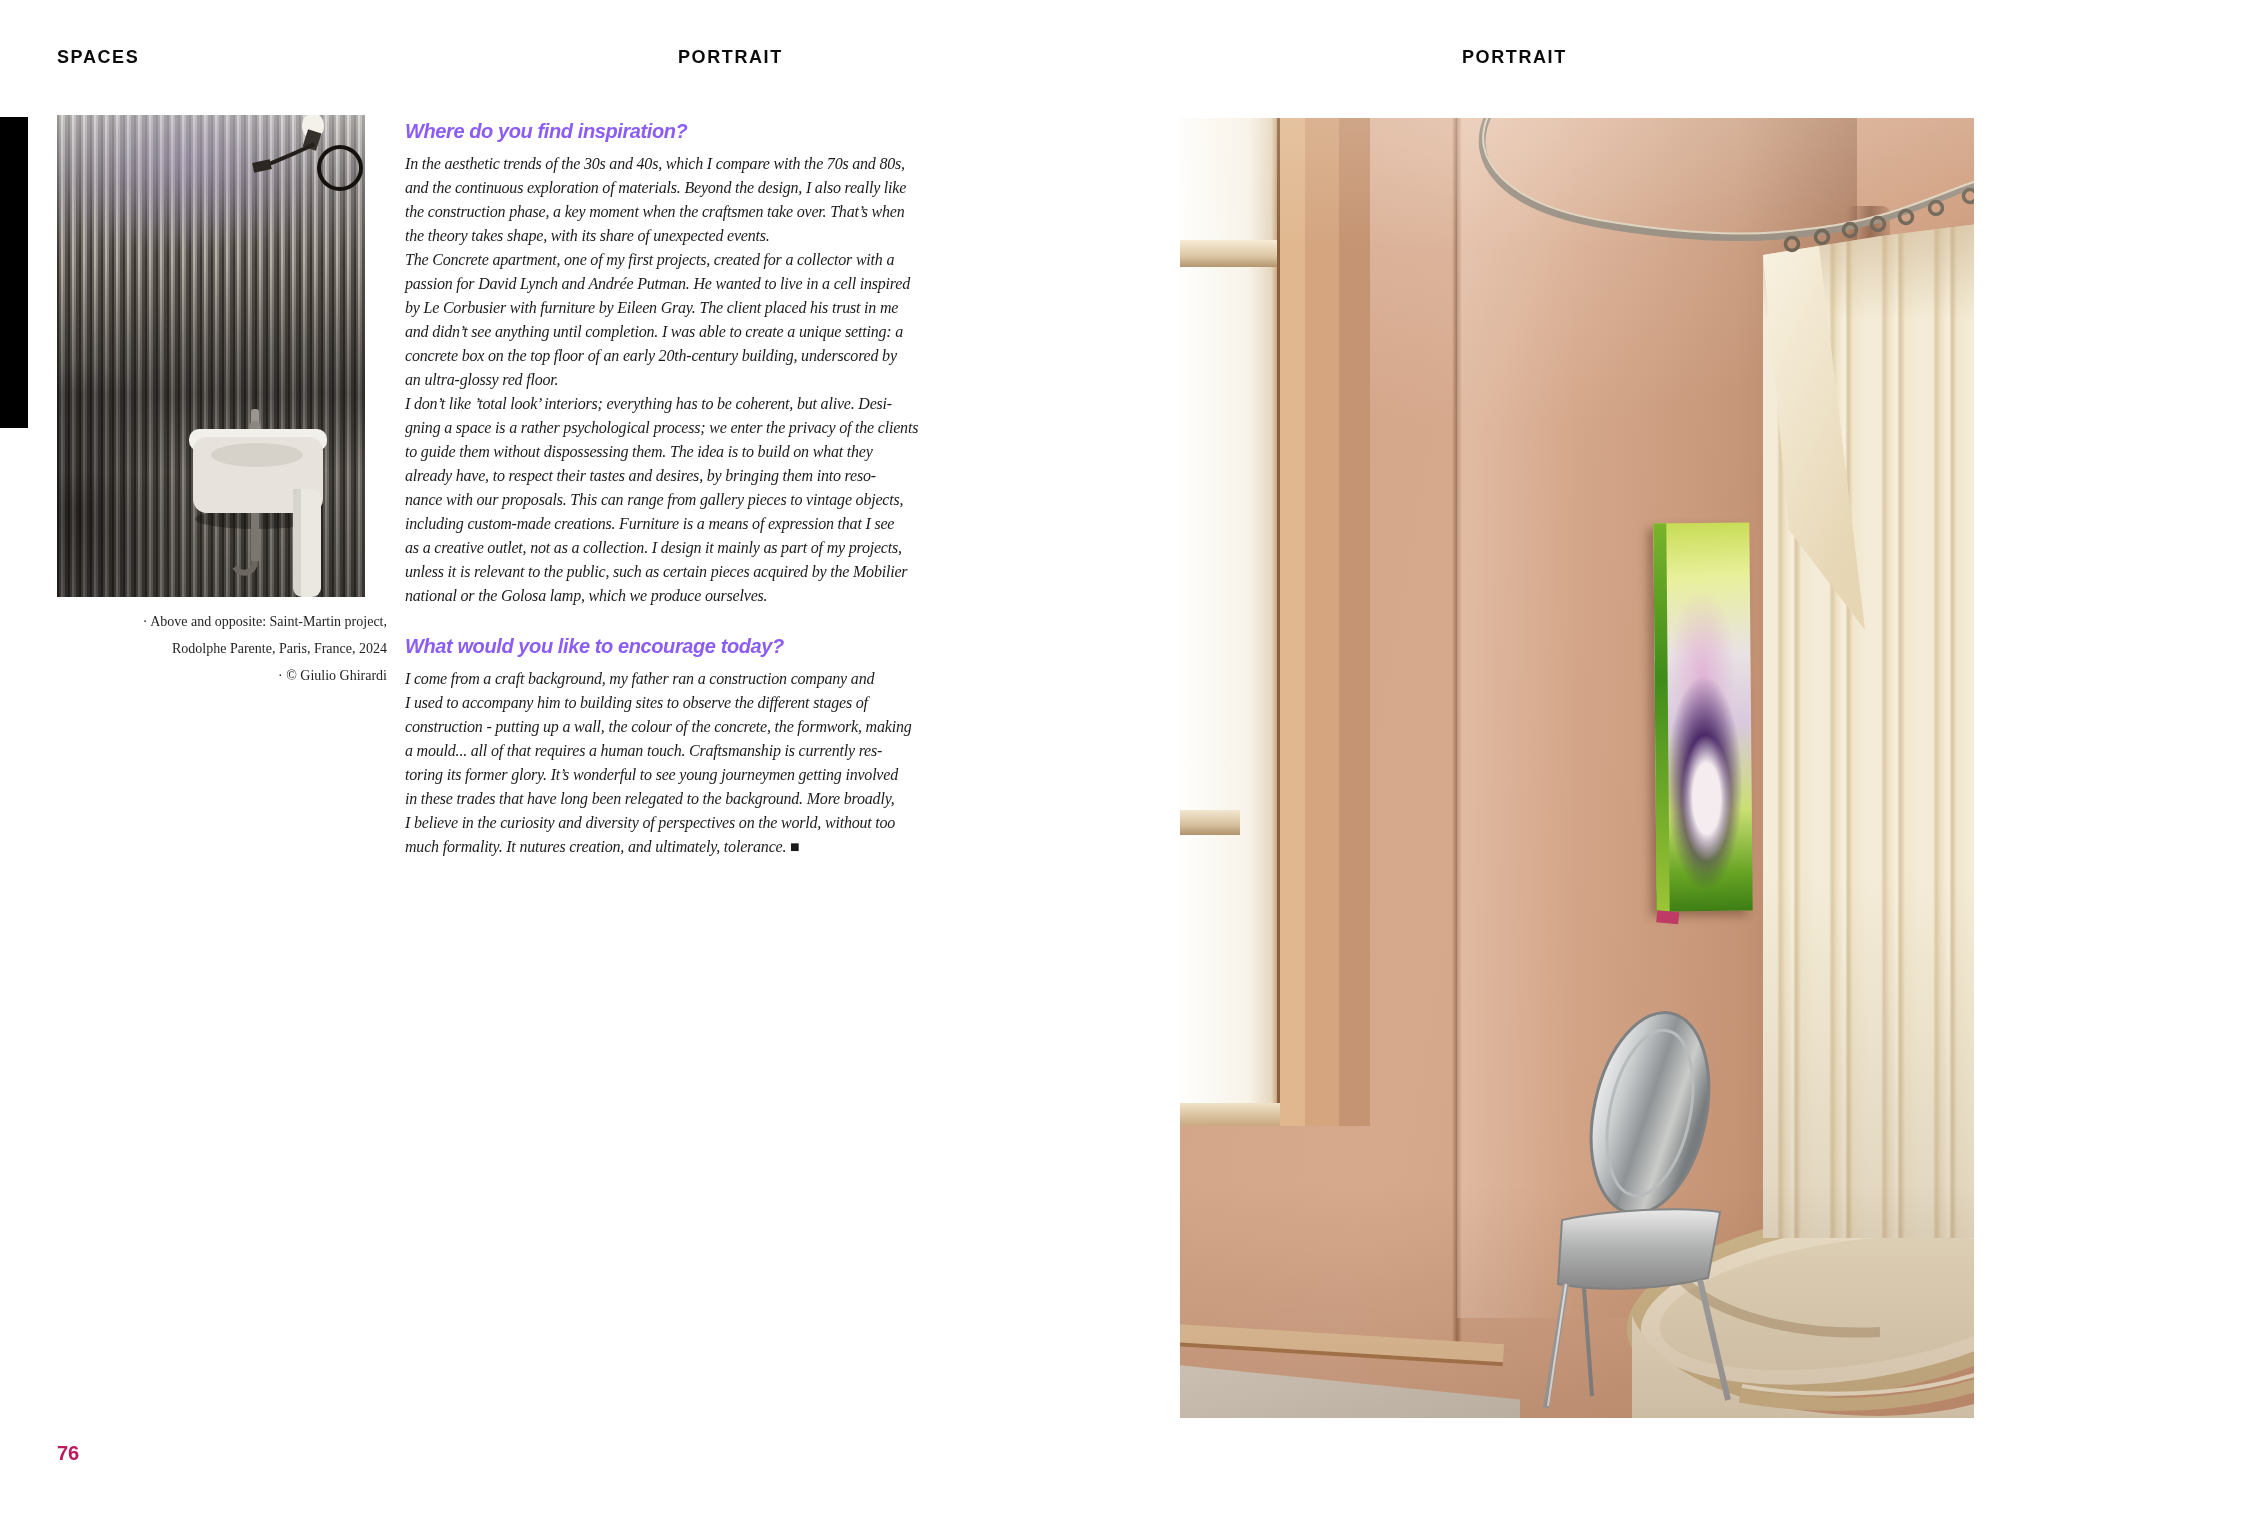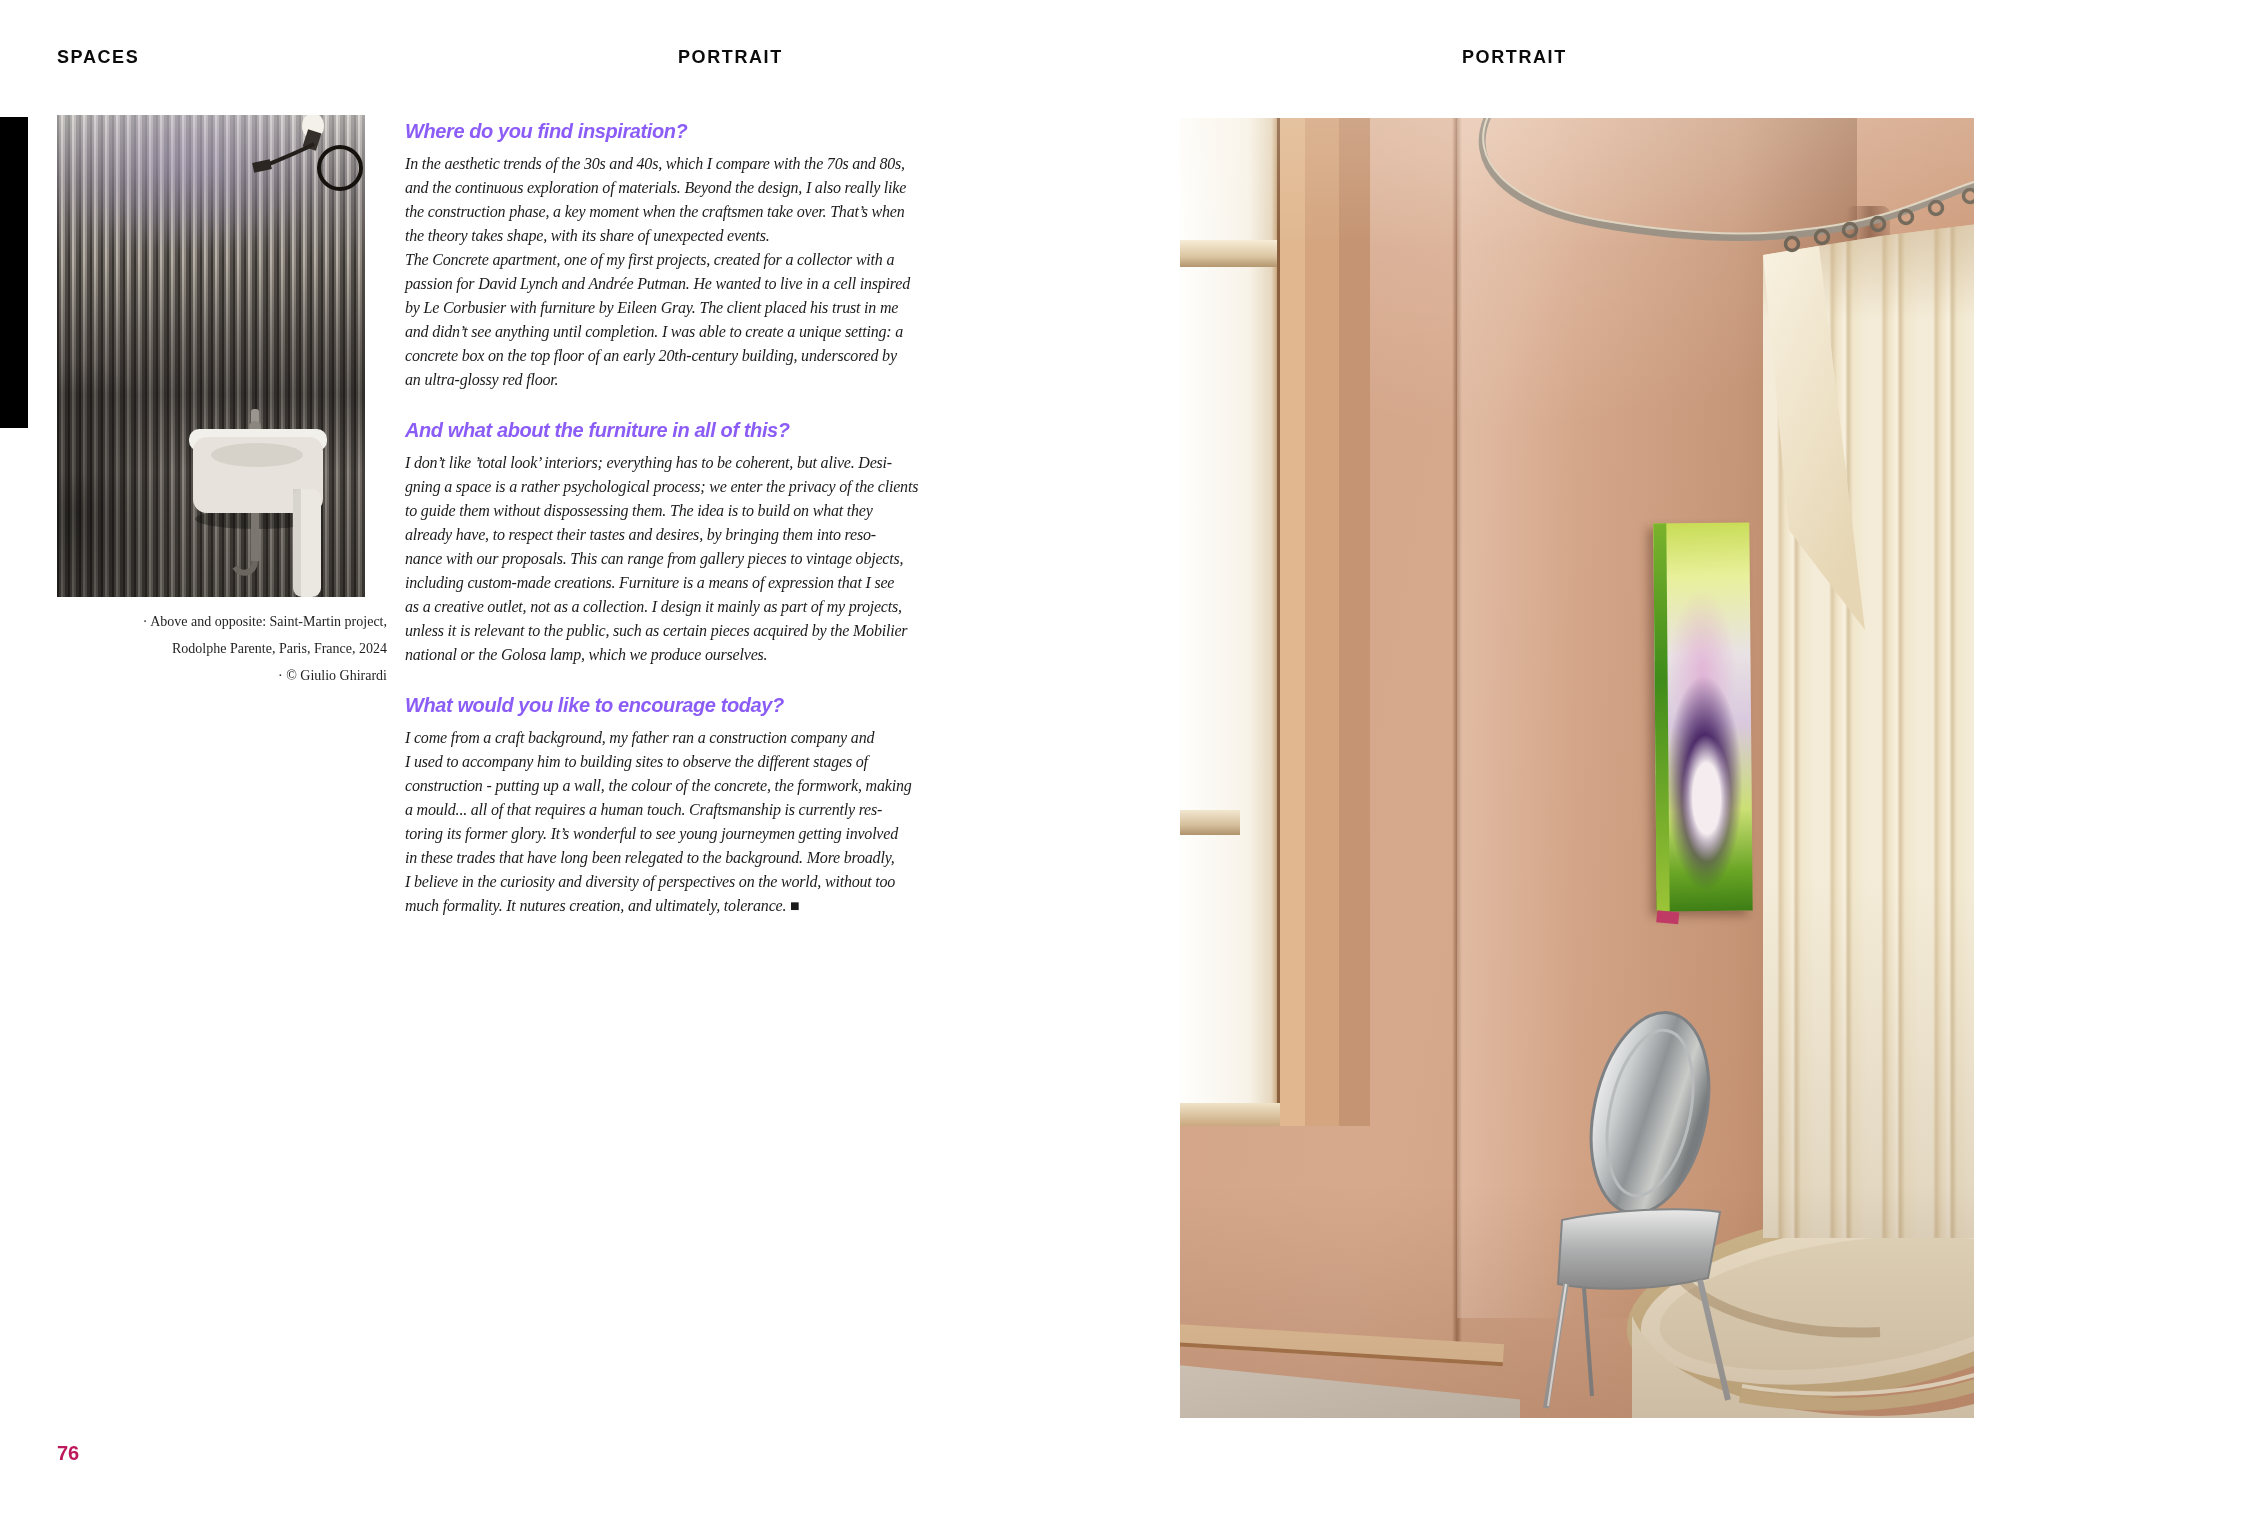--- a/index.html
+++ b/index.html
@@ -134,21 +134,20 @@
     <p>In the aesthetic trends of the 30s and 40s, which I compare with the 70s and 80s,
 and the continuous exploration of materials. Beyond the design, I also really like
 the construction phase, a key moment when the craftsmen take over. That’s when
 the theory takes shape, with its share of unexpected events.</p>
     <p>The Concrete apartment, one of my first projects, created for a collector with a
 passion for David Lynch and Andrée Putman. He wanted to live in a cell inspired
 by Le Corbusier with furniture by Eileen Gray. The client placed his trust in me
 and didn’t see anything until completion. I was able to create a unique setting: a
 concrete box on the top floor of an early 20th-century building, underscored by
 an ultra-glossy red floor.</p>
-    <h3>And what about the furniture in all of this?</h3>
     <p>I don’t like ’total look’ interiors; everything has to be coherent, but alive. Desi-
 gning a space is a rather psychological process; we enter the privacy of the clients
 to guide them without dispossessing them. The idea is to build on what they
 already have, to respect their tastes and desires, by bringing them into reso-
 nance with our proposals. This can range from gallery pieces to vintage objects,
 including custom-made creations. Furniture is a means of expression that I see
 as a creative outlet, not as a collection. I design it mainly as part of my projects,
 unless it is relevant to the public, such as certain pieces acquired by the Mobilier
 national or the Golosa lamp, which we produce ourselves.</p>
     <h3>What would you like to encourage today?</h3>

